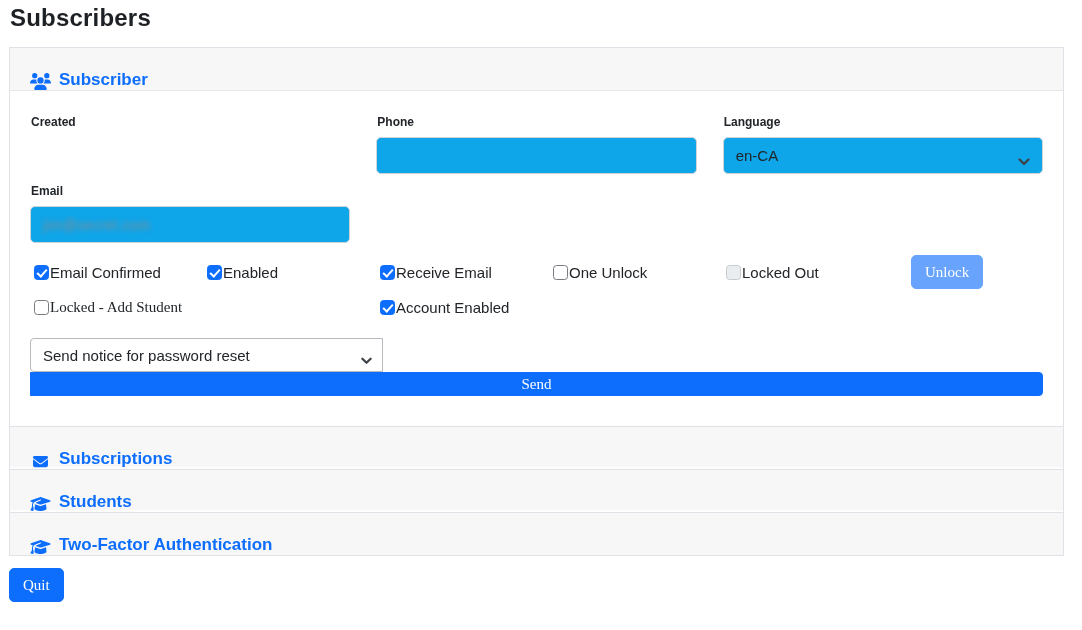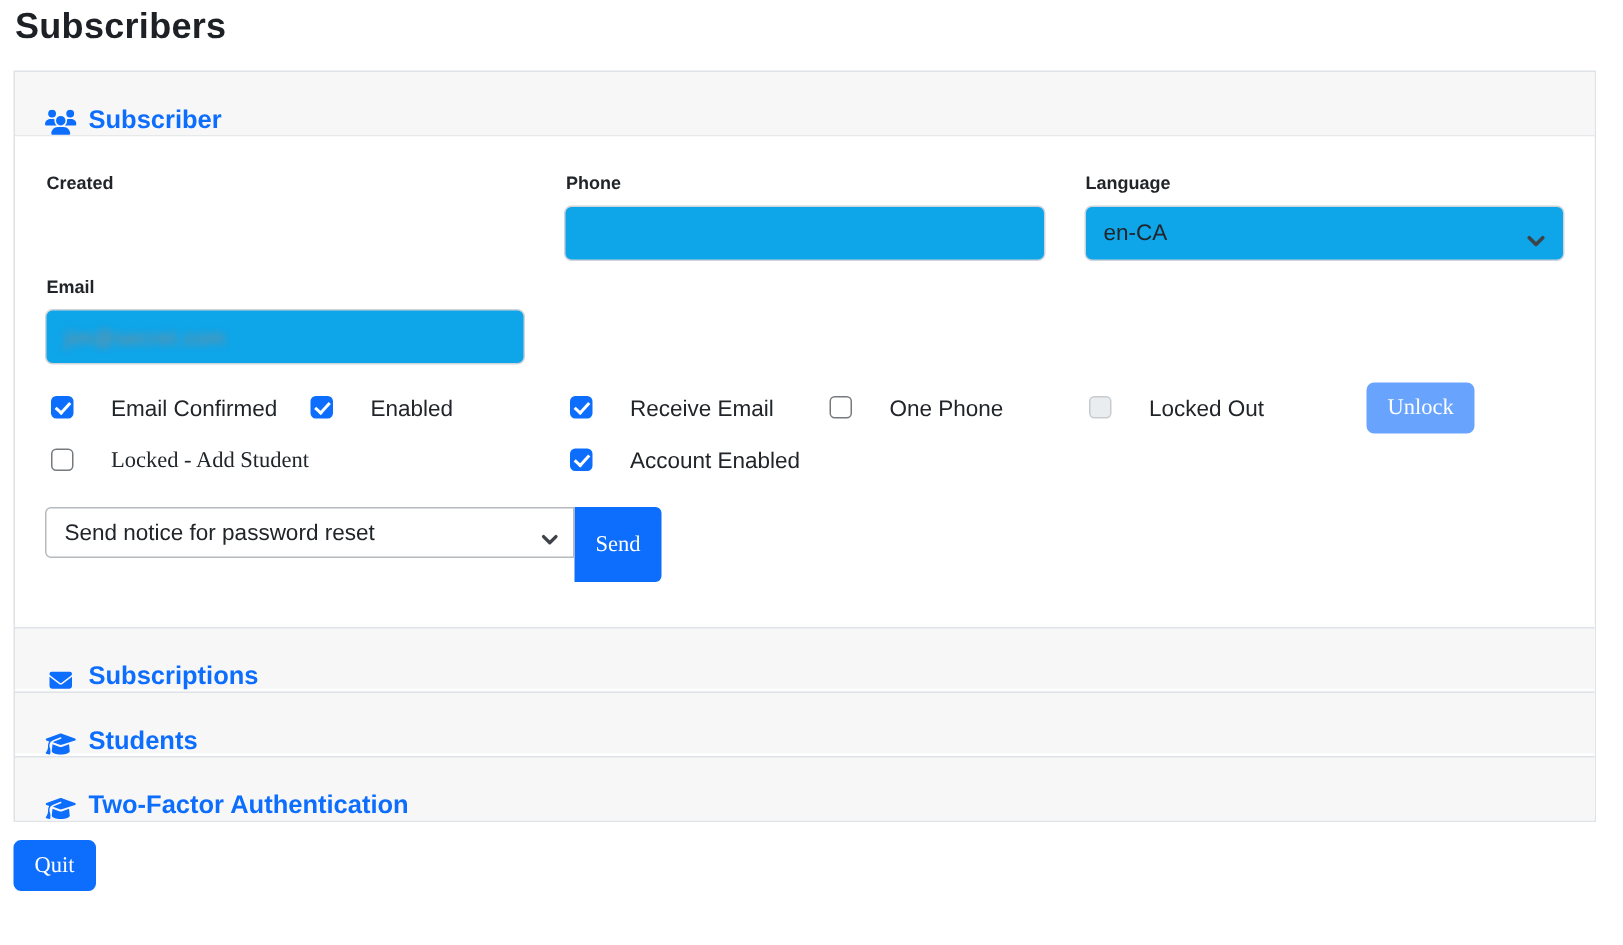--- a/index.html
+++ b/index.html
@@ -43,21 +43,21 @@
   }
   input.input { display: block; line-height: 35px; }
   .input.disabled { background: #e9ecef; color: #495057; }
   .selectbox { position: relative; cursor: pointer; }
   .selectbox .chev { position: absolute; right: 12px; top: 50%; margin-top: -4px; }
   .chev svg { stroke: #3d4349; fill: none; stroke-width: 2.4; stroke-linecap: round; stroke-linejoin: round; }
   .email-wrap { width: calc((100% - 52px) / 3); margin-top: 10px; }
   .redacted { filter: blur(2.6px); color: #87898c; font-size: 14px; letter-spacing: .5px; }
 
   .check-row { display: flex; align-items: center; margin-top: 12px; min-height: 21px; }
-  .ccol { width: 173px; display: flex; align-items: flex-start; gap: 25px; padding-left: 4px; }
+  .ccol { width: 173px; display: flex; align-items: center; gap: 1px; padding-left: 4px; }
   .ccol .cb-label { font-size: 15px; white-space: nowrap; }
   .cb {
     width: 15px; height: 15px; flex: none; position: relative;
     border: 1px solid #76797d; border-radius: 3.5px; background: #fff; cursor: pointer;
   }
   .cb.checked { background: #0d6efd; border-color: #0d6efd; }
   .cb.checked::after {
     content: ""; position: absolute; left: 4.2px; top: 1.2px;
     width: 4px; height: 8px;
     border: solid #fff; border-width: 0 2px 2px 0; transform: rotate(42deg);
@@ -67,28 +67,28 @@
   .btn {
     display: inline-flex; align-items: center; justify-content: center;
     background: #0d6efd; border: 1px solid #0d6efd; color: #fff;
     font-size: 15px; font-family: Liberation Serif, serif;
     border-radius: 5px; padding: 7px 13px; cursor: pointer; line-height: 18px;
   }
   .btn.disabled { opacity: .62; cursor: default; }
   .unlock-wrap { margin-left: 16px; }
   .btn-row { margin-top: 15px; display: flex; gap: 8px; }
 
-  .send-row { margin-top: 20px; display: flex; }
+  .send-row { margin-top: 20px; display: flex; flex-direction: column; }
   .send-select {
     width: 353px; height: 34px; border: 1px solid #b6babe; border-radius: 4px 0 0 4px;
     display: flex; align-items: center; padding: 0 30px 0 12px;
     position: relative; cursor: pointer; background: #fff;
   }
   .send-select .chev { position: absolute; right: 10px; top: 50%; margin-top: -4px; }
-  .send-btn { border-radius: 0 4px 4px 0; height: 50px; }
+  .send-btn { border-radius: 0 4px 4px 0; height: 24px; }
 
   .quit-row { margin: 12px 0 0 0; }
 </style>
 </head>
 <body>
 
 <div class="page">
   <h1 class="page-title">Subscribers</h1>
 
   <div class="card">
@@ -140,21 +140,21 @@
         <div class="ccol">
           <span class="cb checked"></span>
           <span class="cb-label">Enabled</span>
         </div>
         <div class="ccol">
           <span class="cb checked"></span>
           <span class="cb-label">Receive Email</span>
         </div>
         <div class="ccol">
           <span class="cb unchecked"></span>
-          <span class="cb-label">One Phone</span>
+          <span class="cb-label">One Unlock</span>
         </div>
         <div class="ccol">
           <span class="cb disabled"></span>
           <span class="cb-label">Locked Out</span>
         </div>
         <div class="unlock-wrap">
           <button class="btn disabled">Unlock</button>
         </div>
       </div>
 

